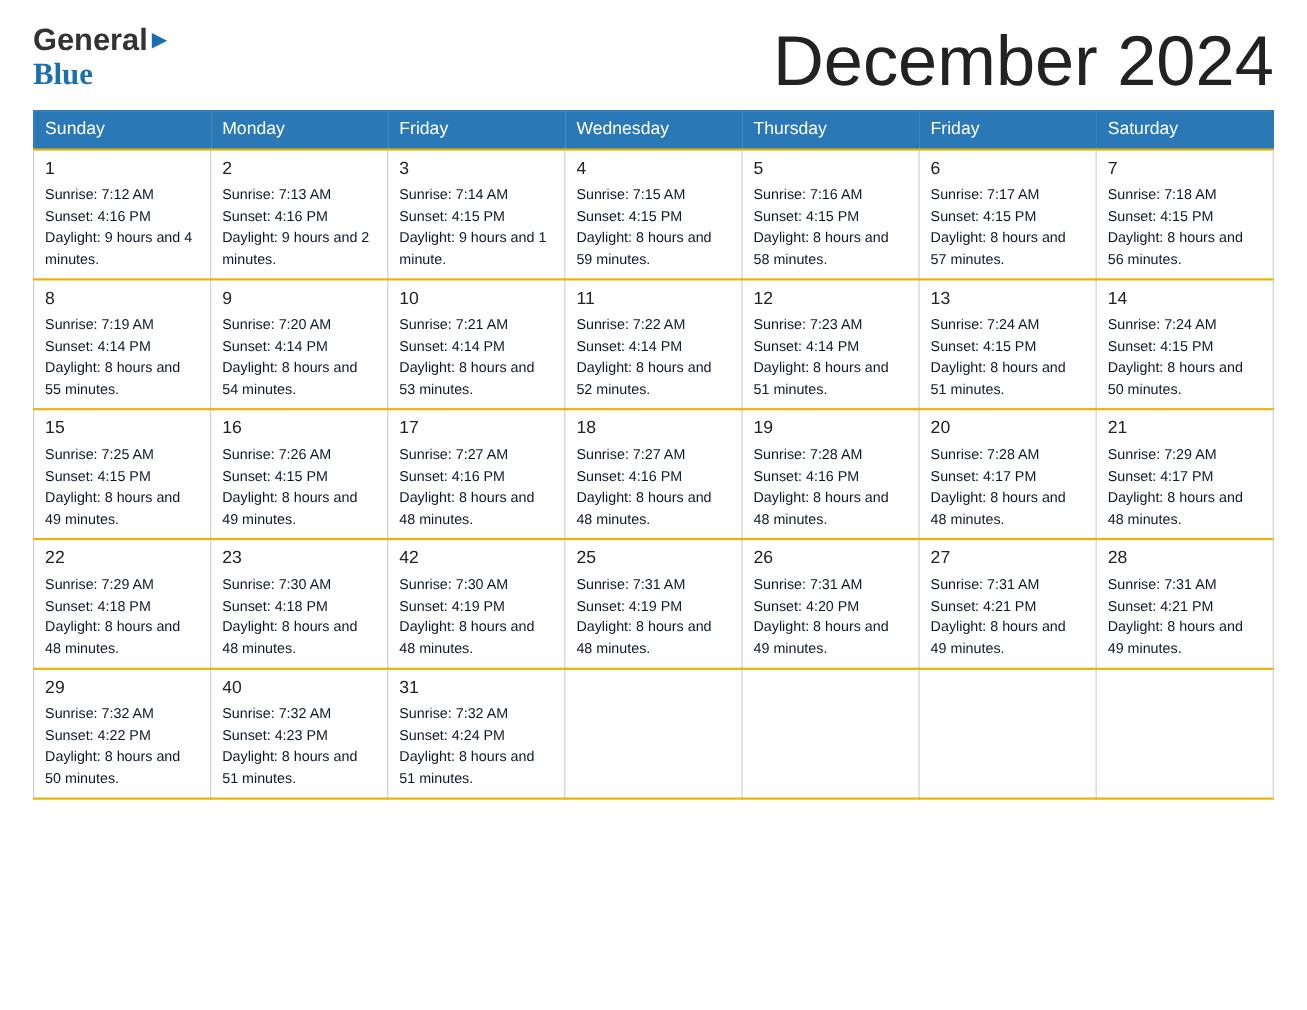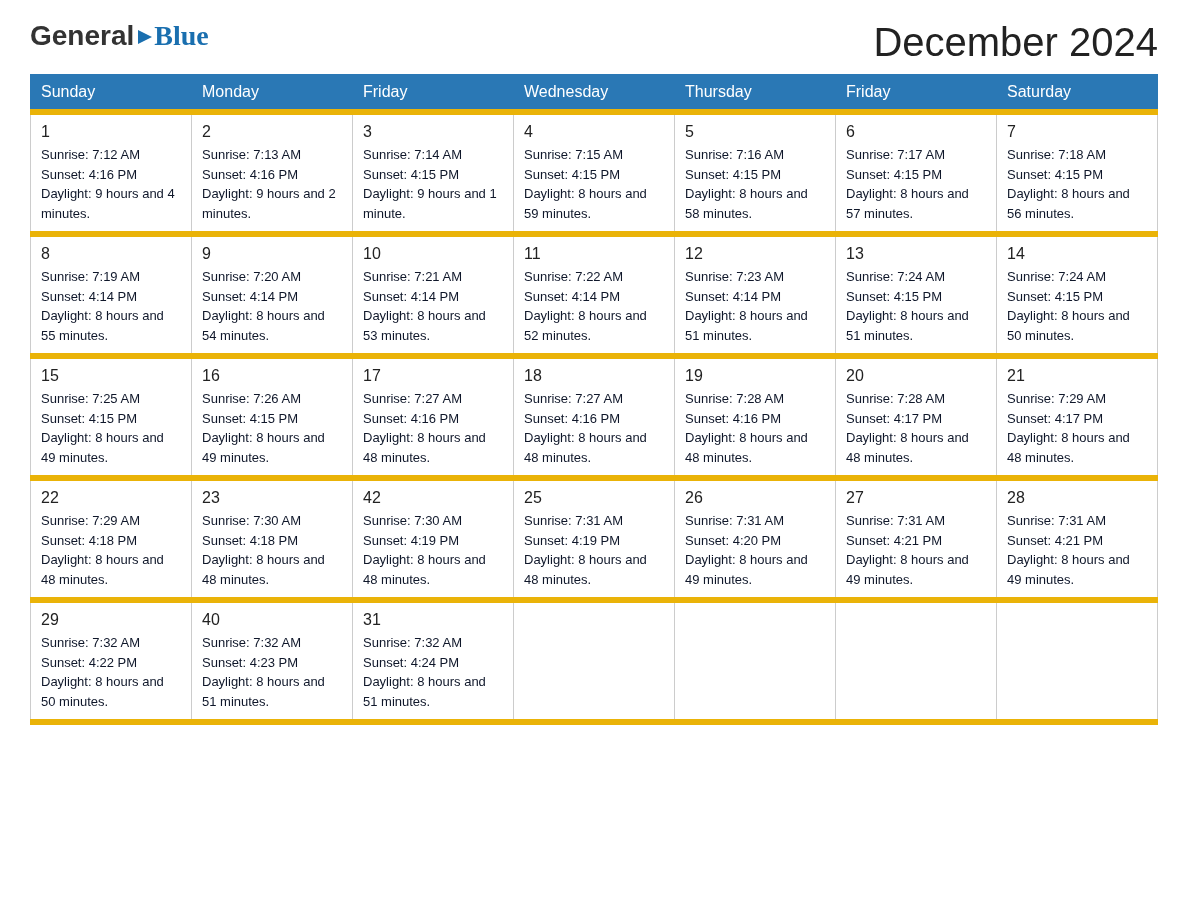--- a/index.html
+++ b/index.html
@@ -11,32 +11,32 @@
       min-height: 918px;
     }
     .header {
       display: flex;
       justify-content: space-between;
       align-items: flex-start;
       margin-bottom: 10px;
     }
     .logo {
       display: flex;
-      flex-direction: row;
+      flex-direction: column;
       align-items: flex-start;
     }
     .logo-row {
       display: flex;
       align-items: center;
     }
     .title-block {
       text-align: right;
     }
     .calendar-title {
-      font-size: 40px;
+      font-size: 64px;
       font-weight: normal;
       color: #222;
       line-height: 1.1;
     }
     .calendar-subtitle {
       font-size: 20px;
       color: #555;
       margin-top: 4px;
     }
     .calendar {
@@ -57,21 +57,21 @@
       vertical-align: top;
       padding: 8px 10px;
       border: 1px solid #ccc;
       width: 14.28%;
       min-height: 100px;
       font-size: 13px;
       color: #333;
       background: #fff;
     }
     .calendar tr {
-      border-bottom: 6px solid #eab308;
+      border-bottom: 2px solid #eab308;
     }
     .day-number {
       font-size: 16px;
       font-weight: normal;
       color: #222;
       margin-bottom: 4px;
     }
     .day-info {
       font-size: 13px;
       line-height: 1.5;

